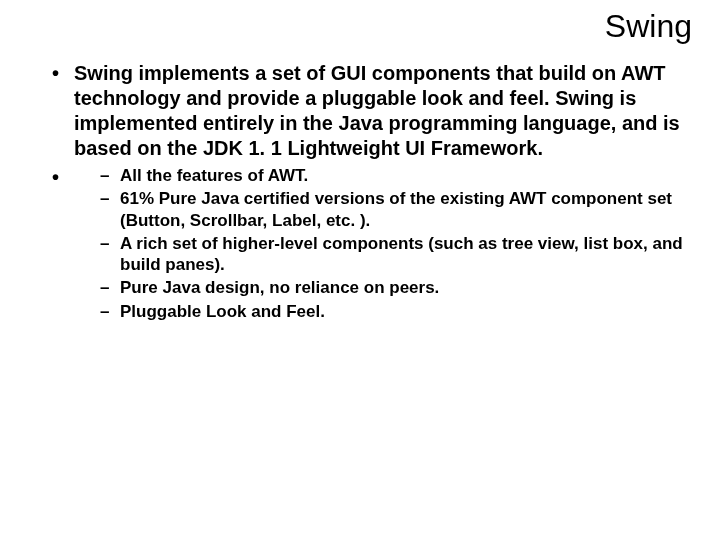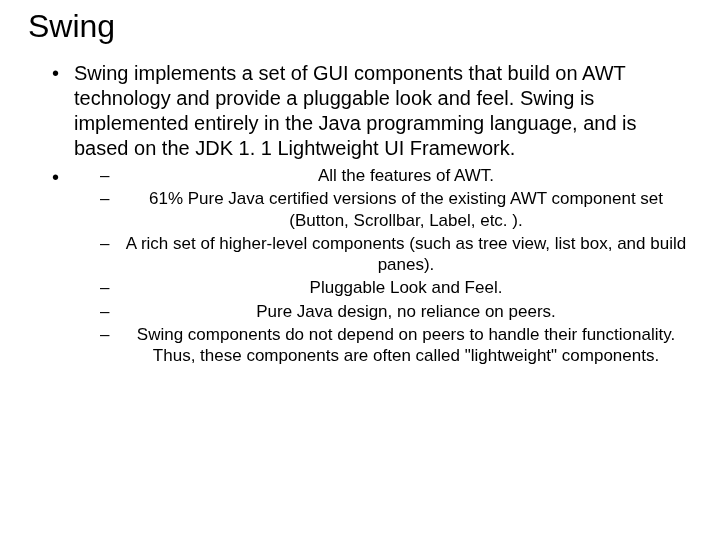--- a/index.html
+++ b/index.html
@@ -11,46 +11,46 @@
       width: 720px;
       height: 540px;
       background: #ffffff;
       font-family: Arial, Helvetica, sans-serif;
       color: #000000;
       padding: 8px 28px 20px 28px;
     }
     .title {
       font-size: 32px;
       font-weight: normal;
-      text-align: left;
+      text-align: right;
       margin-bottom: 16px;
     }
     ul.level1 {
       list-style: none;
       padding-left: 24px;
+      font-weight: bold;
     }
     ul.level1 > li {
       position: relative;
       padding-left: 22px;
       font-size: 20px;
       line-height: 1.25;
       margin-bottom: 4px;
     }
     ul.level1 > li::before {
       content: "•";
       position: absolute;
       left: 0;
       top: 0;
       font-size: 20px;
     }
     ul.level2 {
       list-style: none;
       padding-left: 26px;
       margin-top: 4px;
-      text-align: center;
     }
     ul.level2 > li {
       position: relative;
       padding-left: 20px;
       font-size: 17px;
       line-height: 1.25;
       margin-bottom: 2px;
     }
     ul.level2 > li::before {
       content: "–";
@@ -67,18 +67,17 @@
 
 <ul class="level1">
   <li>
     <span>Swing implements a set of GUI components that build on AWT technology and provide a pluggable look and feel. Swing is implemented entirely in the Java programming language, and is based on the JDK 1. 1 Lightweight UI Framework.</span>
   </li>
   <li>
     <ul class="level2">
       <li><span>All the features of AWT.</span></li>
       <li><span>61% Pure Java certified versions of the existing AWT component set (Button, Scrollbar, Label, etc. ).</span></li>
       <li><span>A rich set of higher-level components (such as tree view, list box, and build panes).</span></li>
+      <li><span>Pure Java design, no reliance on peers.</span></li>
       <li><span>Pluggable Look and Feel.</span></li>
-      <li><span>Pure Java design, no reliance on peers.</span></li>
-      <li><span>Swing components do not depend on peers to handle their functionality. Thus, these components are often called "lightweight" components.</span></li>
     </ul>
   </li>
 </ul>
 
 </body></html>

